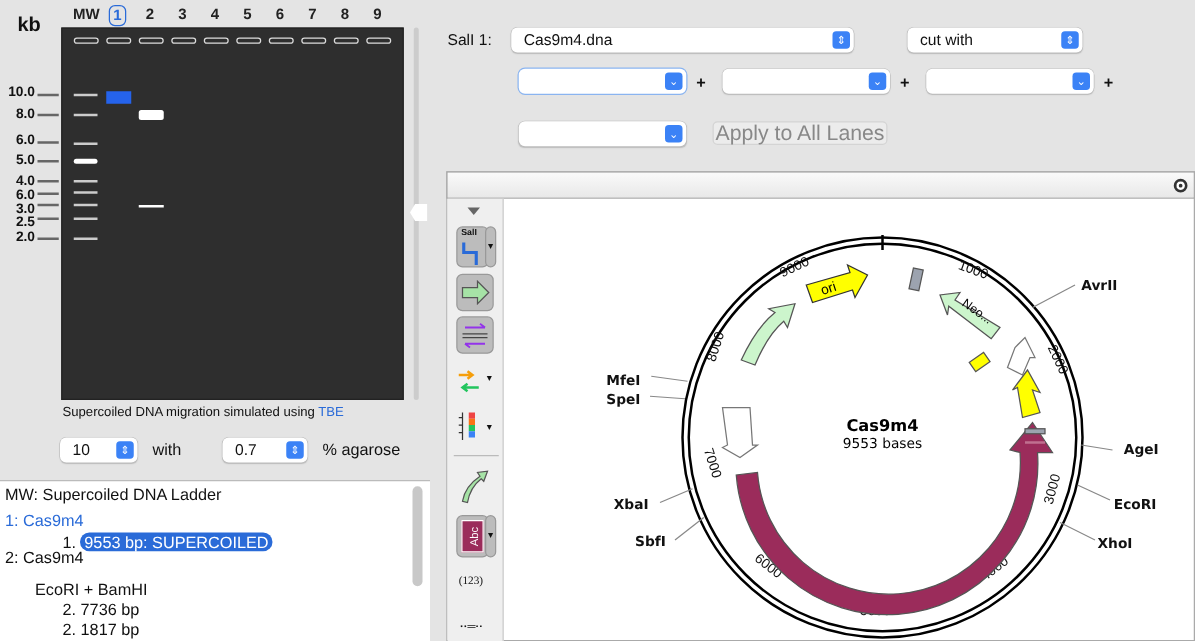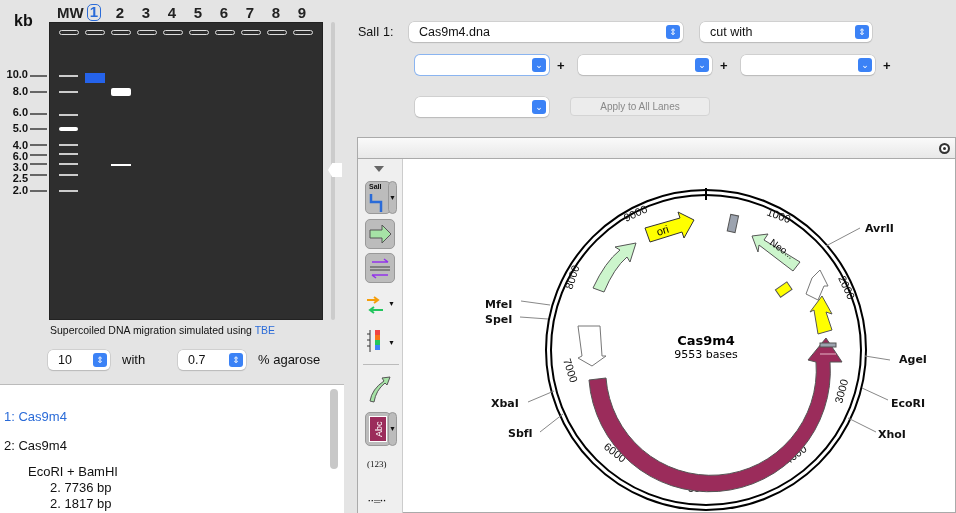--- a/index.html
+++ b/index.html
@@ -1,36 +1,36 @@
 <!DOCTYPE html>
 <html><head>
 <meta charset="utf-8">
 <style>
 *{box-sizing:border-box;margin:0;padding:0}
 body{width:956px;height:513px;background:#e4e4e4;font-family:"Liberation Sans",sans-serif;position:relative;overflow:hidden;font-size:13px;color:#111}
 .abs{position:absolute}
 .gel{left:49px;top:22px;width:274px;height:298px;background:#2e2e2e;border:1px solid #222}
-.lanehdr{top:4px;font-size:15px;font-weight:bold;color:#222;text-align:center;width:20px}
+.lanehdr{top:4px;font-size:12px;font-weight:bold;color:#222;text-align:center;width:20px}
 .lanehdr.sel{color:#2a6bd8;border:1.5px solid #2a6bd8;border-radius:5px;width:14px;height:17px;line-height:14px}
 .well{top:7px;width:20px;height:5px;border:1.5px solid #ddd;border-radius:4px}
 .band{height:2px;background:#ccc}
 .kb{font-size:11px;color:#111;font-weight:bold;text-align:right;width:28px;left:0}
 .tick{height:1.5px;background:#666;left:30px;width:17px}
 .caption{left:50px;top:324px;font-size:10.5px;color:#111}
 .caption .tbe{color:#2a6bd8}
 .spin{background:#fff;border-radius:5px;box-shadow:0 0 0 .5px #bbb,0 1px 1px #bbb;height:20px;font-size:12.5px;padding:3px 10px}
 .spin .btn{position:absolute;right:3px;top:3px;width:14px;height:14px;background:#3b82f6;border-radius:3px;color:#fff;font-size:9px;text-align:center;line-height:14px}
 .list{left:0;top:384px;width:344px;height:129px;background:#fff;border-top:1px solid #bbb;font-size:13px}
 .list div{position:absolute;white-space:nowrap}
 .hl{background:#2a6bd8;color:#fff;border-radius:8px;padding:0 3px}
 .vscroll{left:330px;top:389px;width:8px;height:80px;background:#c8c8c8;border-radius:4px}
 .slider{left:331px;top:22px;width:4px;height:298px;background:#ccc;border-radius:2px}
 .thumb{left:328px;top:163px;width:14px;height:14px;background:#fff;clip-path:polygon(30% 0,100% 0,100% 100%,30% 100%,0 50%)}
 .plus{font-weight:bold;font-size:13px}
-.applybtn{left:570px;top:97px;width:140px;height:19px;background:#ececec;border:1px solid #d4d4d4;border-radius:4px;color:#888;font-size:10px;text-align:center;line-height:17px}
+.applybtn{left:570px;top:97px;width:140px;height:19px;background:#ececec;border:1px solid #d4d4d4;border-radius:4px;color:#888;font-size:17px;text-align:center;line-height:17px}
 .mappanel{left:357px;top:137px;width:599px;height:376px;background:#fff;border:1px solid #aaa}
 .mapbar{left:357px;top:137px;width:599px;height:22px;background:linear-gradient(#fafafa,#e8e8e8);border:1px solid #aaa}
 .toolbar{left:358px;top:159px;width:45px;height:354px;background:#efefef;border-right:1px solid #ccc}
 .tbtn{left:365px;width:30px;height:30px;background:#bcbcbc;border-radius:5px;border:1px solid #999}
 </style>
 </head>
 <body>
 
 <div class="abs" style="left:14px;top:12px;font-weight:bold;font-size:16px">kb</div>
 <div class="abs lanehdr" style="left:57px;width:24px">MW</div>
@@ -92,31 +92,33 @@
 <div class="abs thumb"></div>
 
 <div class="abs caption"><span>Supercoiled DNA migration simulated using</span> <span class="tbe">TBE</span></div>
 
 <div class="abs spin" style="left:48px;top:350px;width:62px"><span>10</span><span class="btn">⇕</span></div>
 <div class="abs" style="left:122px;top:352px;font-size:13px">with</div>
 <div class="abs spin" style="left:178px;top:350px;width:68px"><span>0.7</span><span class="btn">⇕</span></div>
 <div class="abs" style="left:258px;top:352px;font-size:13px">% agarose</div>
 
 <div class="abs list">
+ <div style="left:4px;top:3px">MW:  Supercoiled DNA Ladder</div>
  <div style="left:4px;top:24px;color:#2a6bd8">1:  Cas9m4</div>
+ <div style="left:50px;top:41px"><span>1.</span> <span class="hl">9553 bp:  SUPERCOILED</span></div>
  <div style="left:4px;top:53px">2:  Cas9m4</div>
  <div style="left:28px;top:79px">EcoRI + BamHI</div>
  <div style="left:50px;top:95px">2.  7736 bp</div>
  <div style="left:50px;top:111px">2.  1817 bp</div>
 </div>
 <div class="abs vscroll"></div>
 
 <div class="abs" style="left:358px;top:25px;font-size:12.5px">SalI 1:</div>
 <div class="abs spin" style="left:409px;top:22px;width:274px"><span>Cas9m4.dna</span><span class="btn">⇕</span></div>
-<div class="abs spin" style="left:700px;top:22px;width:172px"><span>cut with</span><span class="btn">⇕</span></div>
+<div class="abs spin" style="left:726px;top:22px;width:140px"><span>cut with</span><span class="btn">⇕</span></div>
 <div class="abs spin" style="left:415px;top:55px;width:134px;box-shadow:0 0 0 1px #8ab4f0">
     <span class="btn">⌄</span>
   </div>
 <div class="abs plus" style="left:557px;top:58px">+</div>
 <div class="abs spin" style="left:578px;top:55px;width:134px">
     <span class="btn">⌄</span>
   </div>
 <div class="abs plus" style="left:720px;top:58px">+</div>
 <div class="abs spin" style="left:741px;top:55px;width:134px">
     <span class="btn">⌄</span>

